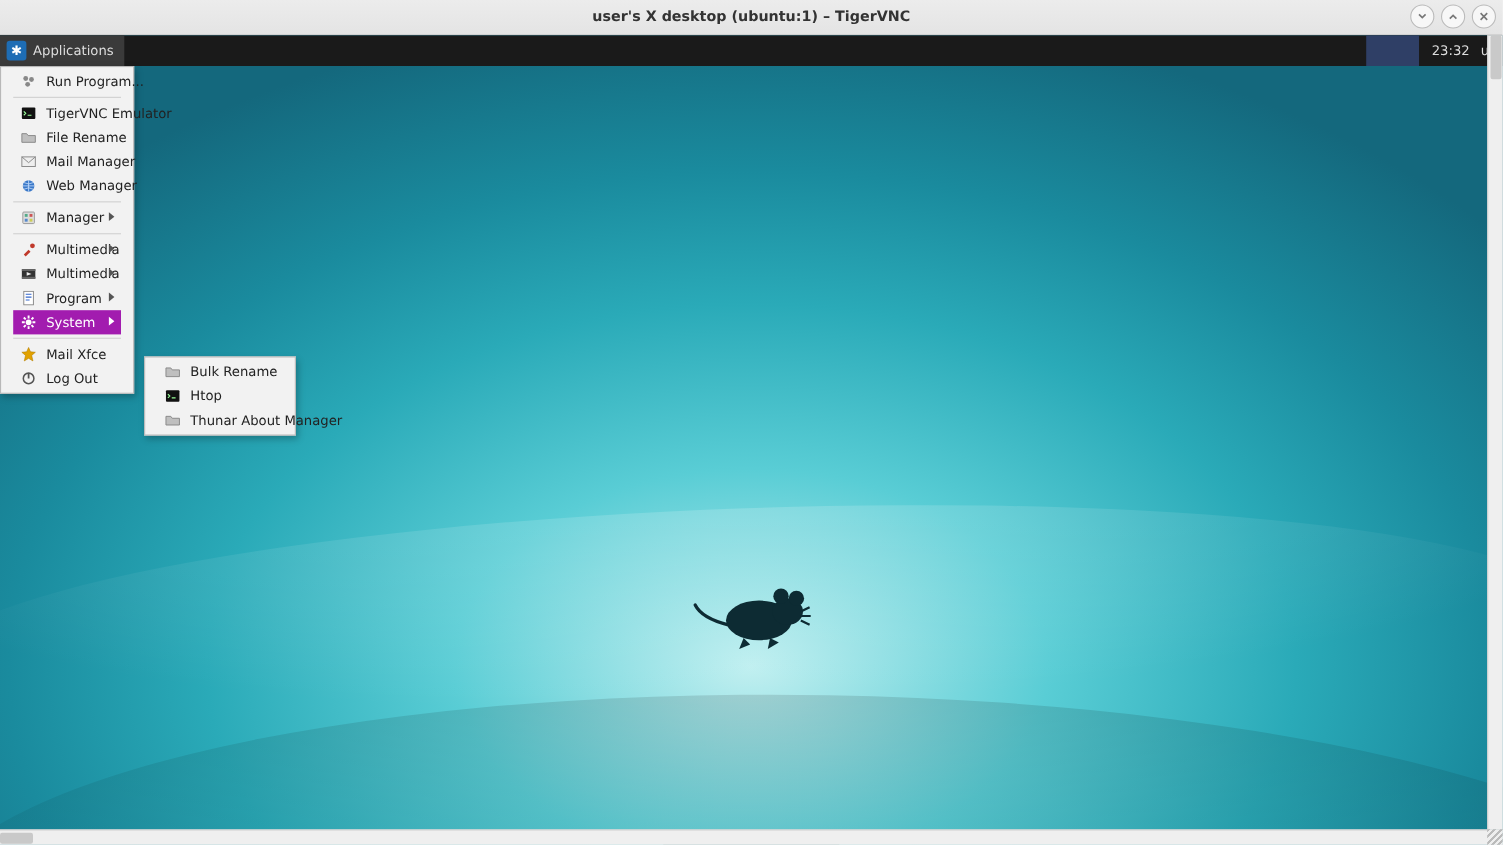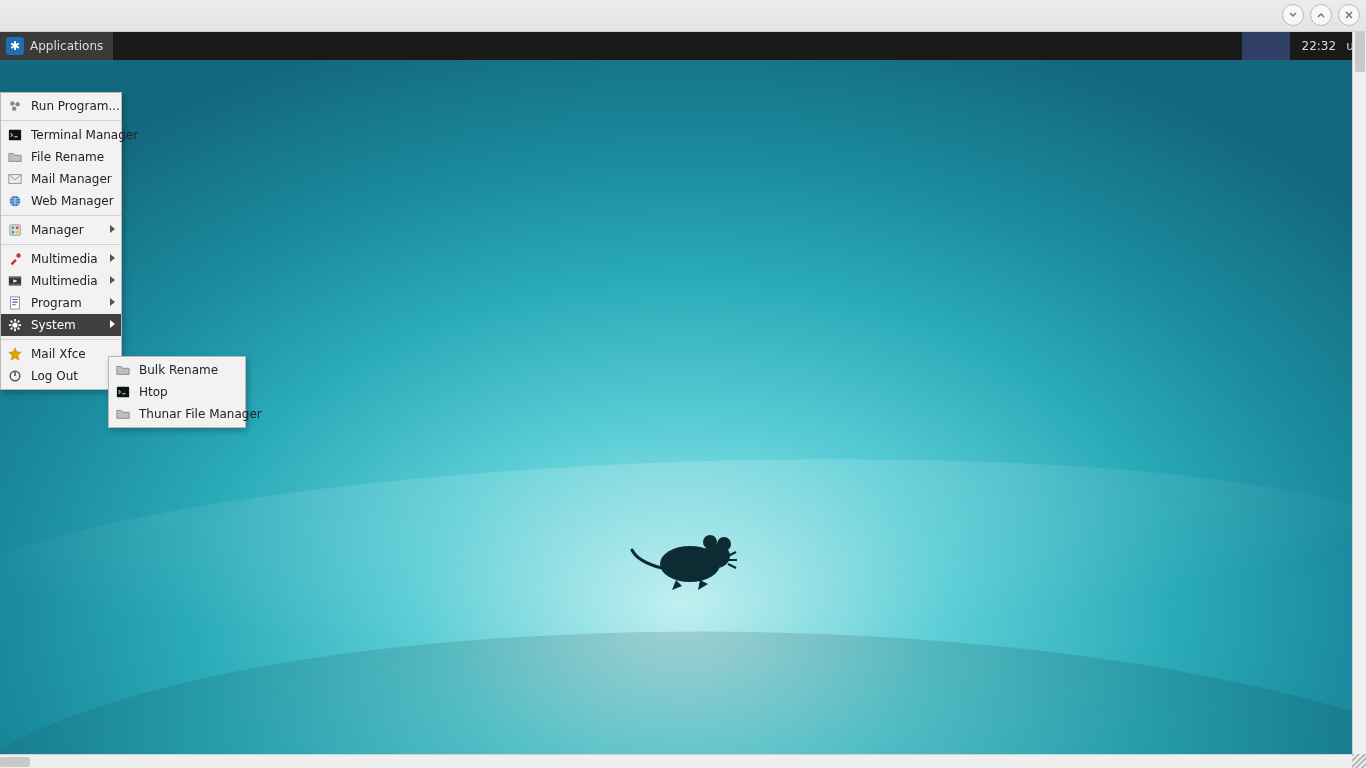--- a/index.html
+++ b/index.html
@@ -54,40 +54,39 @@
   .panel .apps-btn .xfce-logo span{ color:#fff; font-size:12px; }
   .panel .spacer { flex: 1; }
   .panel .task-block { width:48px; height:100%; background:#2f3f66; margin-right:4px;}
   .panel .clock { padding: 0 8px; }
   .panel .lang { padding: 0 6px 0 2px; }
 
   
   .menu {
     position: absolute; background: #f2f2f2; border: 1px solid #b8b8b8;
     box-shadow: 2px 3px 6px rgba(0,0,0,0.25); font-size: 12px; color: #222;
-    padding: 2px 0;
-    margin-top: 32px;
+    padding: 2px 11px;
   }
   .menu .item {
     display: flex; align-items: center; gap: 8px;
     height: 22px; padding: 0 18px 0 6px; cursor: pointer; position: relative;
     white-space: nowrap;
   }
   .menu .item .ico { width: 16px; height: 16px; flex: 0 0 16px; display:flex; align-items:center; justify-content:center;}
   .menu .item .arrow {
     position: absolute; right: 6px; top: 6px; width: 0; height: 0;
     border-top: 4px solid transparent; border-bottom: 4px solid transparent;
     border-left: 5px solid #555;
   }
-  .menu .item.highlight { background: #404040; color: #fff; }
+  .menu .item.highlight { background: #a21caf; color: #fff; }
   .menu .item.highlight .arrow { border-left-color: #fff; }
   .menu .sep { height: 1px; margin: 3px 0; background: #d0d0d0; }
 
   #apps-menu { top: 28px; left: 0; width: 122px; }
-  #system-submenu { top: 292px; left: 108px; width: 138px; }
+  #system-submenu { top: 292px; left: 131px; width: 138px; }
 
   
   .dock-handle { position:absolute; bottom:0; left:50%; transform:translateX(-50%);
     width:160px; height:6px; background:#222; border-radius:3px 3px 0 0; opacity:.6;}
 
   
   .hscroll { position:absolute; left:0; right:0; bottom:0; height:14px; background:#efefef;
     border-top:1px solid #cfcfcf;}
   .hscroll .thumb{ position:absolute; left:0; top:2px; height:10px; width:30px; background:#c9c9c9; border-radius:2px;}
   .hscroll .grip{ position:absolute; right:0; bottom:0; width:14px; height:14px;
@@ -96,20 +95,21 @@
     border-left:1px solid #cfcfcf;}
   .vscroll .thumb{ position:absolute; top:0; left:2px; width:10px; height:40px; background:#c9c9c9; border-radius:2px;}
 
   
   .mouse { position:absolute; left:628px; top:480px; pointer-events:none;}
 </style>
 </head>
 <body>
 
 <div class="vnc-titlebar">
+  <span>user's X desktop (ubuntu:1) – TigerVNC</span>
   <div class="controls">
     <div class="ctrl">
       <svg viewBox="0 0 10 10">
           <path d="M2 7 L5 4 L8 7" fill="none" stroke="#777" stroke-width="1.5" transform="rotate(180 5 5)"></path>
         </svg>
     </div>
     <div class="ctrl">
       <svg viewBox="0 0 10 10">
           <path d="M2 7 L5 4 L8 7" fill="none" stroke="#777" stroke-width="1.5"></path>
         </svg>
@@ -143,21 +143,21 @@
 
   <div class="panel">
     <div class="apps-btn">
       <span class="xfce-logo">
           <span>✱</span>
         </span>
       <span>Applications</span>
     </div>
     <div class="spacer"></div>
     <div class="task-block"></div>
-    <div class="clock">22:32</div>
+    <div class="clock">23:32</div>
     <div class="lang">us</div>
   </div>
 
   <div id="apps-menu" class="menu">
       <div class="item">
         <span class="ico">
           <svg width="14" height="14" viewBox="0 0 16 16">
             <circle cx="5" cy="5" r="2.5" fill="#888"></circle>
             <circle cx="11" cy="6" r="2.5" fill="#888"></circle>
             <circle cx="7" cy="11" r="2.5" fill="#888"></circle>
@@ -166,21 +166,21 @@
         <span>Run Program...</span>
       </div>
       <div class="sep"></div>
       <div class="item">
         <span class="ico">
           <svg width="14" height="14" viewBox="0 0 16 16">
             <rect x="1" y="2" width="14" height="12" rx="1" fill="#111"></rect>
             <path d="M3 6l2 2-2 2M7 10h4" stroke="#9f9" stroke-width="1.2" fill="none"></path>
           </svg>
         </span>
-        <span>Terminal Manager</span>
+        <span>TigerVNC Emulator</span>
       </div>
       <div class="item">
         <span class="ico">
           <svg width="14" height="14" viewBox="0 0 16 16">
             <path d="M1 4h5l1.5 2H15v7H1z" fill="#bfbfbf" stroke="#888"></path>
           </svg>
         </span>
         <span>File Rename</span>
       </div>
       <div class="item">
@@ -297,21 +297,21 @@
           </svg>
         </span>
         <span>Htop</span>
       </div>
       <div class="item">
         <span class="ico">
           <svg width="14" height="14" viewBox="0 0 16 16">
             <path d="M1 4h5l1.5 2H15v7H1z" fill="#bfbfbf" stroke="#888"></path>
           </svg>
         </span>
-        <span>Thunar File Manager</span>
+        <span>Thunar About Manager</span>
       </div>
     </div>
 
   <div class="dock-handle"></div>
 </div>
 
 <div class="vscroll">
     <div class="thumb"></div>
   </div>
 <div class="hscroll">

